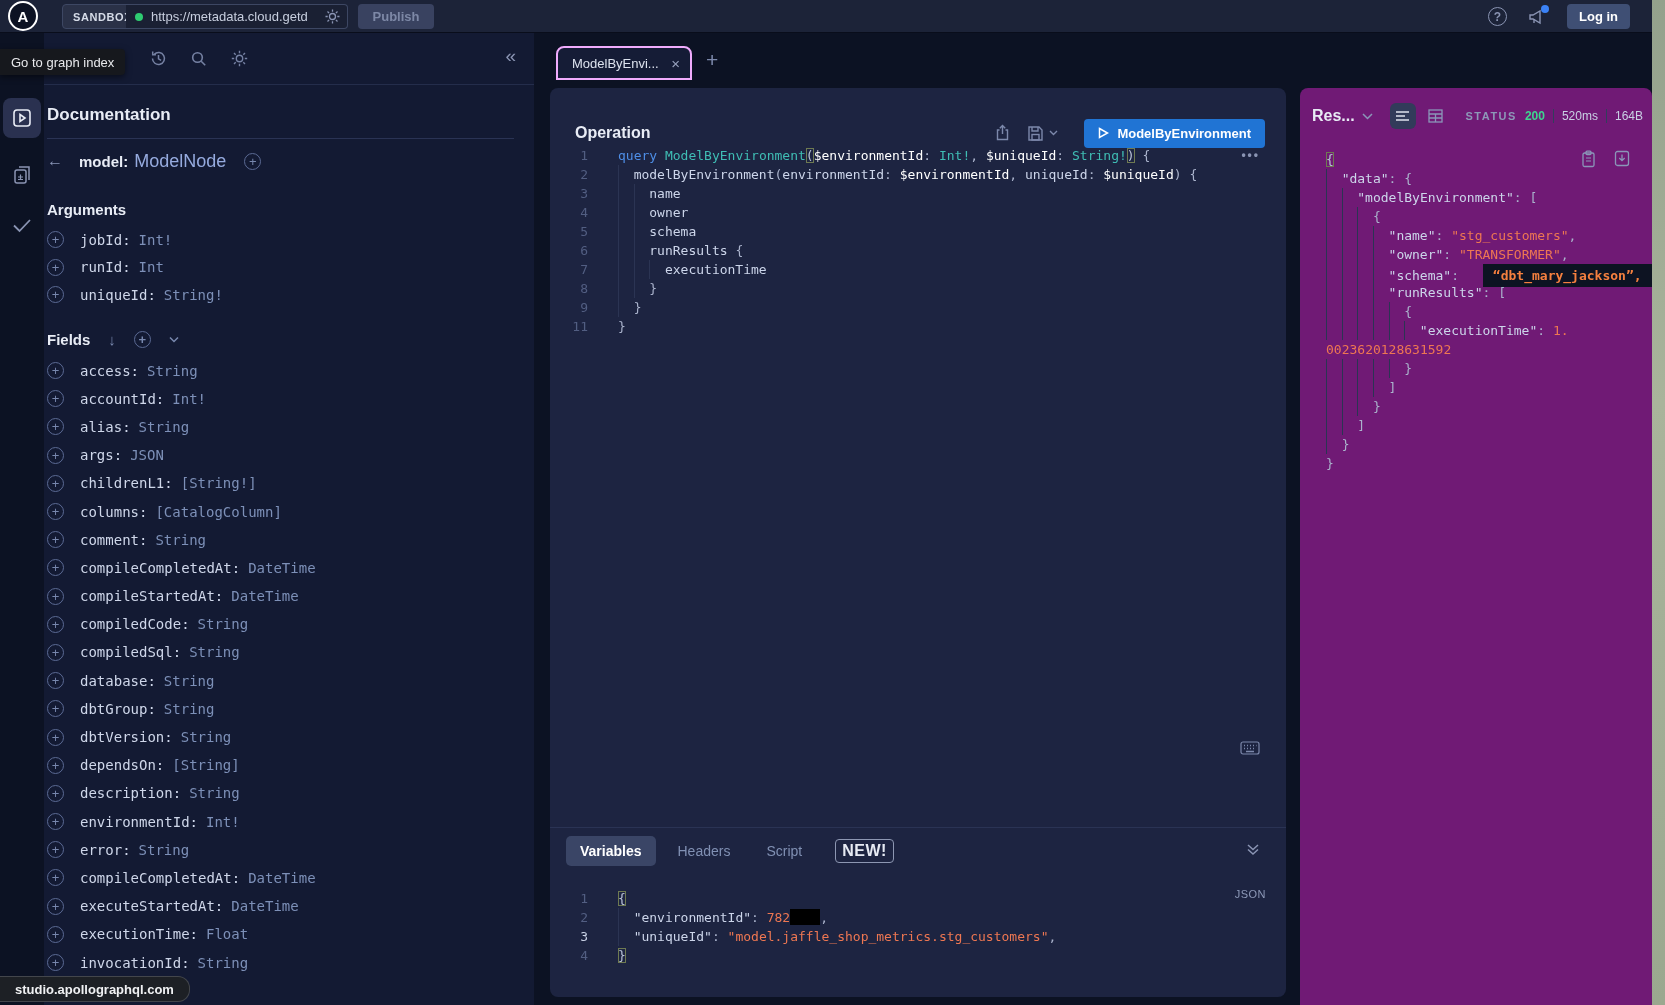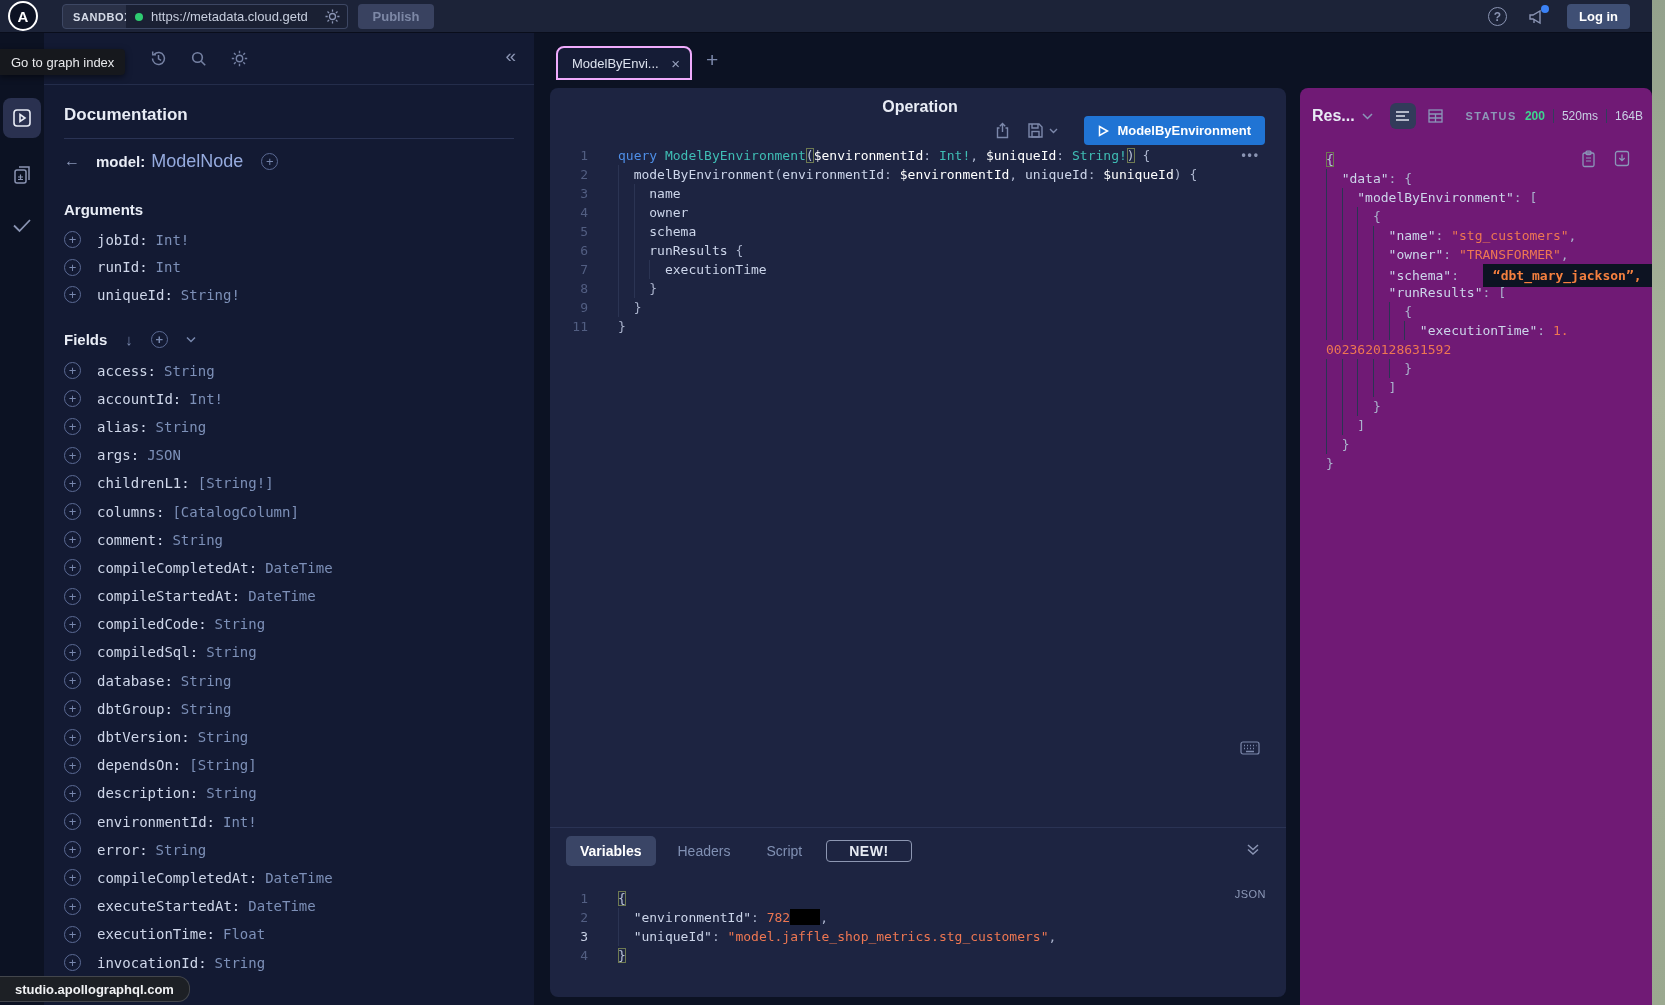--- a/index.html
+++ b/index.html
@@ -31,21 +31,21 @@
     font-weight:bold;font-size:13px;font-family:inherit;}
   
   .rail{position:absolute;left:0;top:33px;width:44px;bottom:0;background:#0c1223;z-index:2;}
   .rail-item{position:absolute;left:3px;width:38px;height:40px;border-radius:8px;display:flex;align-items:center;justify-content:center;color:#8a94b3;}
   .rail-item.active{background:#2a3150;color:#e8ecf5;}
   
   .docpanel{position:absolute;left:44px;top:33px;width:490px;bottom:0;background:#131a33;overflow:hidden;}
   .doc-toolbar{position:absolute;left:0;top:0;right:0;height:52px;border-bottom:1px solid #242d4b;
     display:flex;align-items:center;gap:22px;padding-left:66px;color:#7581a3;}
   .collapse-btn{position:absolute;right:18px;top:13px;font-size:19px;color:#8a94b3;line-height:1;}
-  .doc-content{position:absolute;left:0;top:52px;right:0;bottom:0;padding:20px 20px 0 20px;overflow:hidden;}
+  .doc-content{position:absolute;left:0;top:52px;right:0;bottom:0;padding:20px 20px 0 3px;overflow:hidden;}
   .doc-title{font-size:17px;font-weight:bold;color:#e8ecf5;}
   .doc-divider{border-top:1px solid #2a3354;margin:13px 0 0 0;}
   .type-row{display:flex;align-items:center;margin-top:10px;height:24px;}
   .back-arrow{color:#8a96b8;font-size:16px;width:32px;}
   .type-label{font-size:15px;font-weight:bold;color:#e8ecf5;margin-right:6px;}
   .type-name{font-size:18px;color:#96abdf;}
   .type-row .plus-circle{margin-left:18px;}
   .section-h{font-size:15px;font-weight:bold;color:#e8ecf5;display:flex;align-items:center;gap:18px;}
   .args-h{margin-top:28px;}
   .fields-h{margin-top:22px;}
@@ -60,21 +60,21 @@
   .fname{font-family:"DejaVu Sans Mono",monospace;font-size:14px;color:#cfd7ea;margin-right:8px;}
   .ftype{font-family:"DejaVu Sans Mono",monospace;font-size:14px;color:#7d90b8;}
   
   .main{position:absolute;left:534px;top:33px;width:1118px;bottom:0;background:#0c1223;}
   .tab{position:absolute;left:22px;top:13px;width:136px;height:34px;background:#151c36;border:2px solid #f0abfc;
     border-radius:8px 8px 0 0;display:flex;align-items:center;padding:0 10px 0 14px;font-size:13px;color:#dce2ee;}
   .tab-close{margin-left:auto;color:#97a1bd;font-size:15px;}
   .tab-plus{position:absolute;left:172px;top:16px;font-size:21px;color:#7c88ab;line-height:1;}
   
   .op-panel{position:absolute;left:16px;top:55px;width:736px;height:909px;background:#1d2441;border-radius:8px;}
-  .op-header{position:absolute;left:0;top:10px;right:0;height:58px;display:flex;align-items:center;padding:0 21px 0 25px;flex-direction:column;}
+  .op-header{position:absolute;left:0;top:16px;right:0;height:58px;display:flex;align-items:center;padding:0 21px 0 25px;}
   .op-title{font-size:16px;font-weight:bold;color:#e8ecf5;}
   .op-actions{margin-left:auto;display:flex;align-items:center;gap:16px;color:#7c88ab;}
   .run-btn{height:29px;margin-left:10px;padding:0 14px;background:#2074d4;border:none;border-radius:4px;color:#fff;
     font-weight:bold;font-size:13px;font-family:inherit;display:flex;align-items:center;gap:8px;}
   .dots-menu{position:absolute;right:26px;top:60px;color:#8a94b3;font-weight:bold;letter-spacing:2px;font-size:12px;}
   .code{font-family:"DejaVu Sans Mono",monospace;font-size:13px;line-height:19px;}
   #query-code{position:absolute;left:0;top:58px;right:0;}
   .cl{display:flex;height:19px;white-space:pre;}
   .ln{flex:none;width:38px;text-align:right;margin-right:30px;color:#525e82;}
   .ln.cur{color:#c8d0e4;}
@@ -85,22 +85,22 @@
   .tk-key{color:#ccd5ea;} .tk-str{color:#ee7752;} .tk-num{color:#ee7752;}
   .tk-match{color:#b9c2d8;outline:1px solid #6e7a52;outline-offset:-1px;}
   .tk-redact{display:inline-block;width:30px;height:16px;background:#000;vertical-align:-3px;}
   .tk-overlay{display:inline-block;background:#0d1322;color:#f5803f;font-weight:bold;padding:2px 10px;margin-left:16px;}
   .kbd-icon{position:absolute;right:26px;top:653px;color:#7c88ab;}
   
   .vars-divider{position:absolute;left:0;right:0;top:739px;border-top:1px solid #2a3354;}
   .vars-tabs{position:absolute;left:16px;top:748px;display:flex;align-items:center;gap:8px;}
   .vtab{padding:7px 14px;border-radius:5px;font-size:14px;color:#8090b3;}
   .vtab.active{background:#3a4566;color:#fff;font-weight:bold;}
-  .new-badge{border:1px solid #8d97b2;border-radius:4px;padding:2px 22px;font-size:14px;font-weight:bold;
-    letter-spacing:.5px;color:#e6eaf3;margin-left:2px;}
+  .new-badge{border:1px solid #8d97b2;border-radius:4px;padding:2px 6px;font-size:16px;font-weight:bold;
+    letter-spacing:.5px;color:#e6eaf3;margin-left:11px;}
   .vars-collapse{position:absolute;right:26px;top:755px;color:#8a94b3;}
   .json-label{position:absolute;right:20px;top:800px;font-size:11px;color:#8d99b8;letter-spacing:.5px;}
   #vars-code{position:absolute;left:0;top:801px;right:0;}
   
   .resp-panel{position:absolute;left:766px;top:55px;width:352px;bottom:0;background:#701a75;border-radius:8px 8px 0 0;}
   .resp-header{position:absolute;left:0;top:0;right:0;height:56px;display:flex;align-items:center;padding:0 9px 0 12px;gap:7px;}
   .resp-title{font-size:16px;font-weight:bold;color:#e8ecf5;}
   .resp-chev{color:#8a96b8;margin-right:10px;}
   .view-btn{width:26px;height:26px;border-radius:6px;display:flex;align-items:center;justify-content:center;color:#8a96b8;}
   .view-btn.active{background:#323b5a;color:#dfe4ee;}

